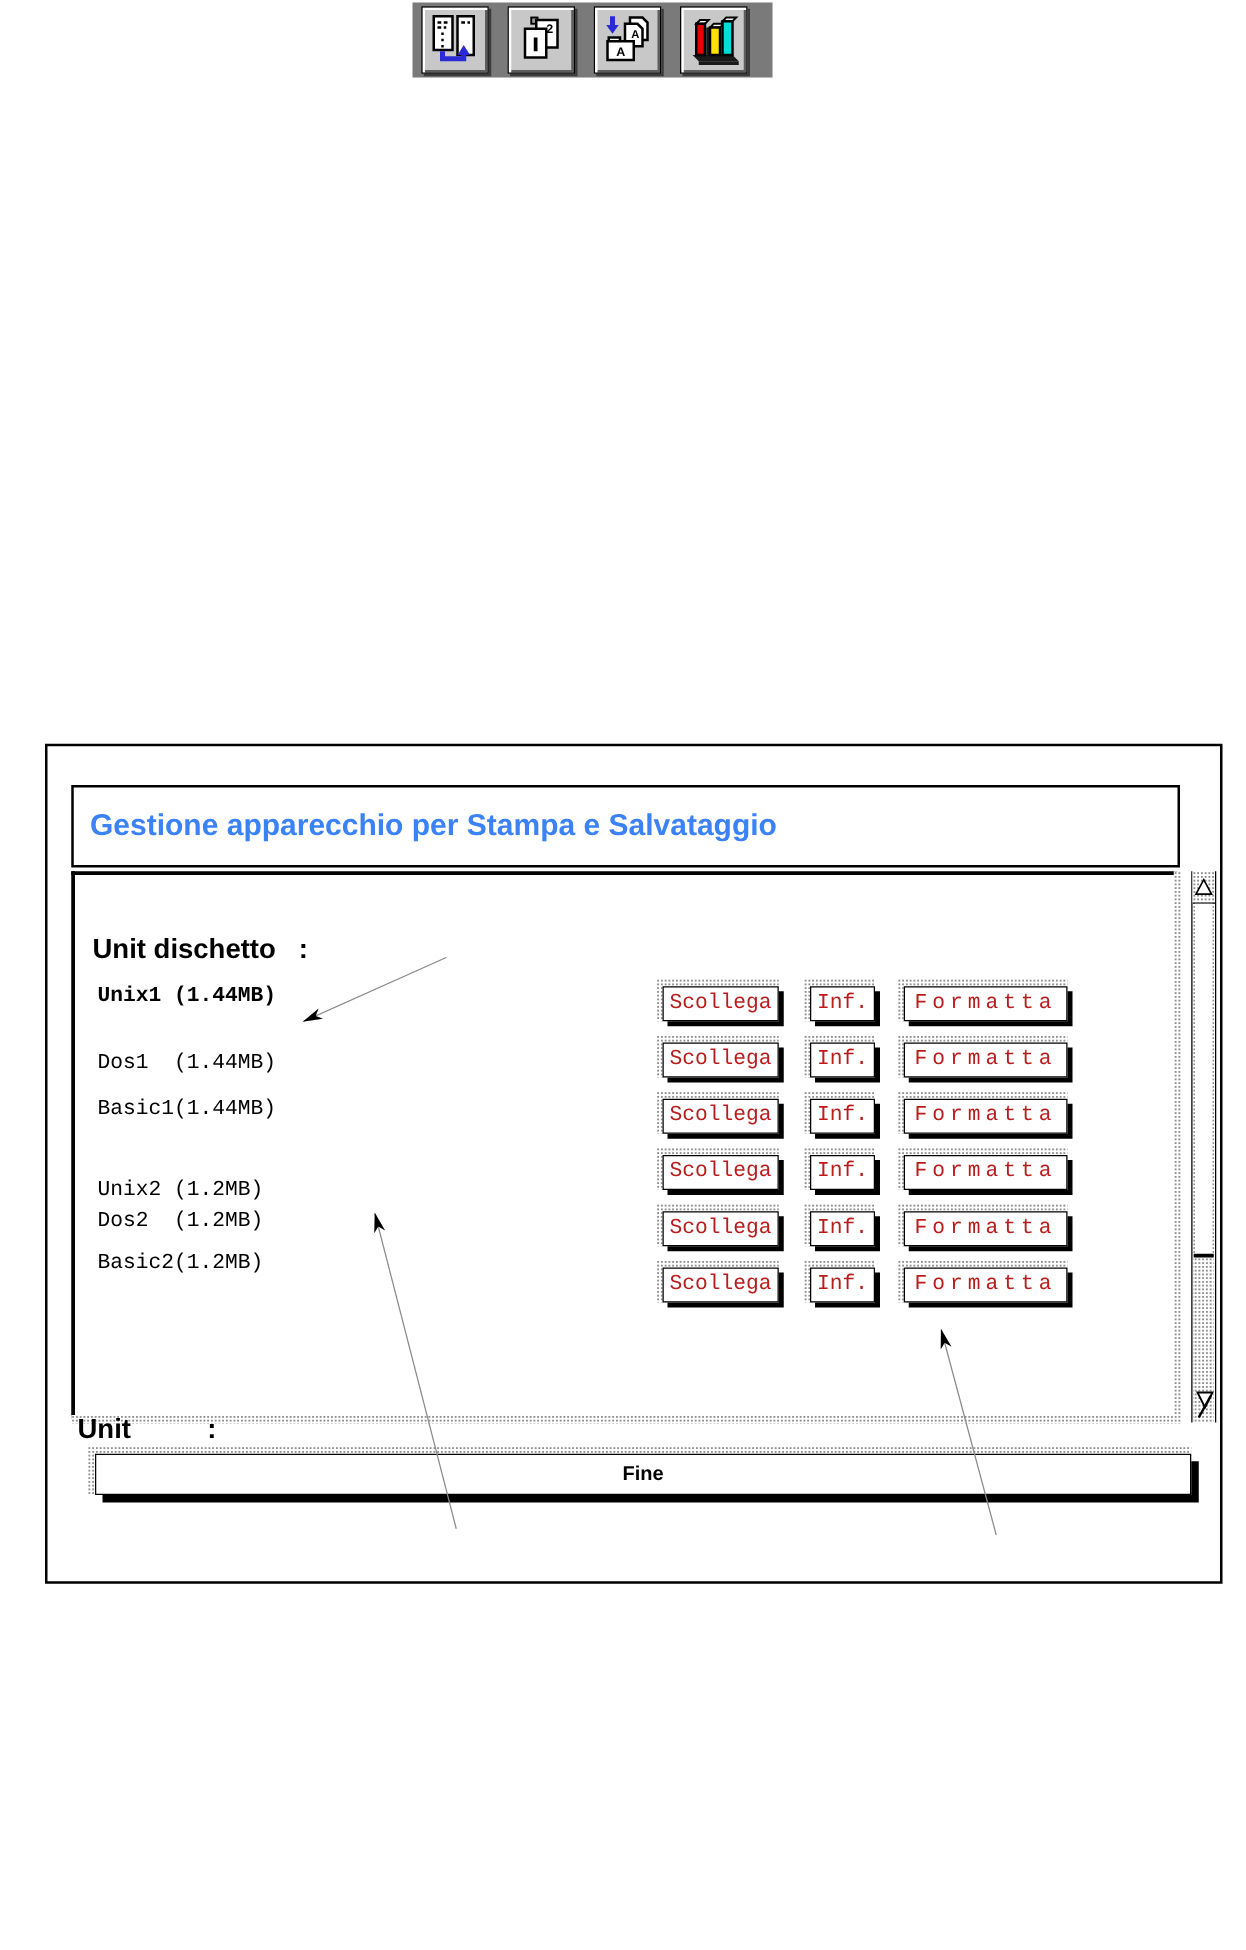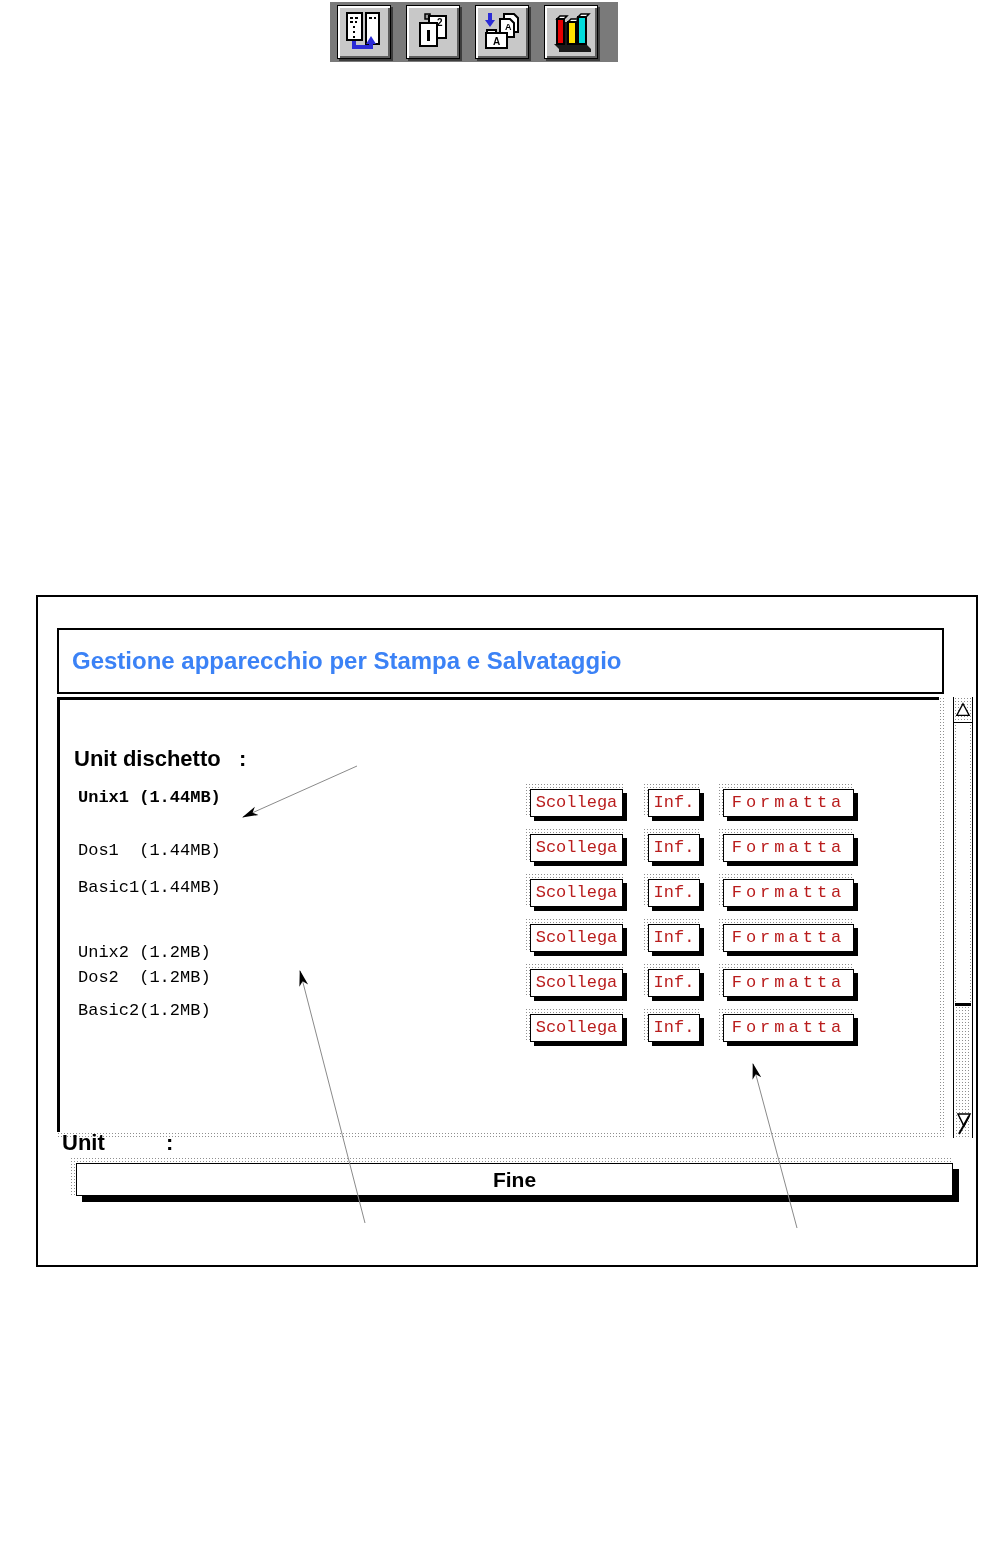--- a/index.html
+++ b/index.html
@@ -48,21 +48,21 @@
                font-family:"Liberation Mono",monospace;font-size:17px;color:#b91c1c;
                box-shadow:4px 4px 0 #000;}
   .face-scollega{width:93px;}
   .face-inf{width:52px;}
   .face-formatta{width:131px;letter-spacing:4px;}
 
   
   .fine-btn{position:absolute;left:32px;top:560px;padding:6px 0 0 6px;cursor:pointer;}
   .fine-btn .face{display:block;width:877px;height:33px;background:#fff;border:1px solid #000;
                   box-sizing:border-box;line-height:31px;text-align:center;
-                  font-size:21px;font-weight:bold;color:#000;box-shadow:6px 6px 0 #000;}
+                  font-size:16px;font-weight:bold;color:#000;box-shadow:6px 6px 0 #000;}
 
   
   .scrollbar{position:absolute;left:915px;top:100px;width:20px;height:441px;
              border-left:1px solid #000;border-right:1px solid #000;box-sizing:border-box;}
   .sb-up{position:absolute;left:0;top:0;width:18px;height:25px;border-bottom:1px solid #000;
          display:flex;align-items:center;justify-content:center;cursor:pointer;}
   .sb-track{position:absolute;left:2px;top:26px;width:14px;bottom:0;background:#fff;cursor:pointer;}
   .sb-thumb{position:absolute;left:1px;top:306px;width:16px;height:135px;
             border-top:3px solid #000;box-sizing:border-box;cursor:pointer;}
   .sb-down{position:absolute;left:1px;bottom:3px;width:16px;height:24px;cursor:pointer;}

